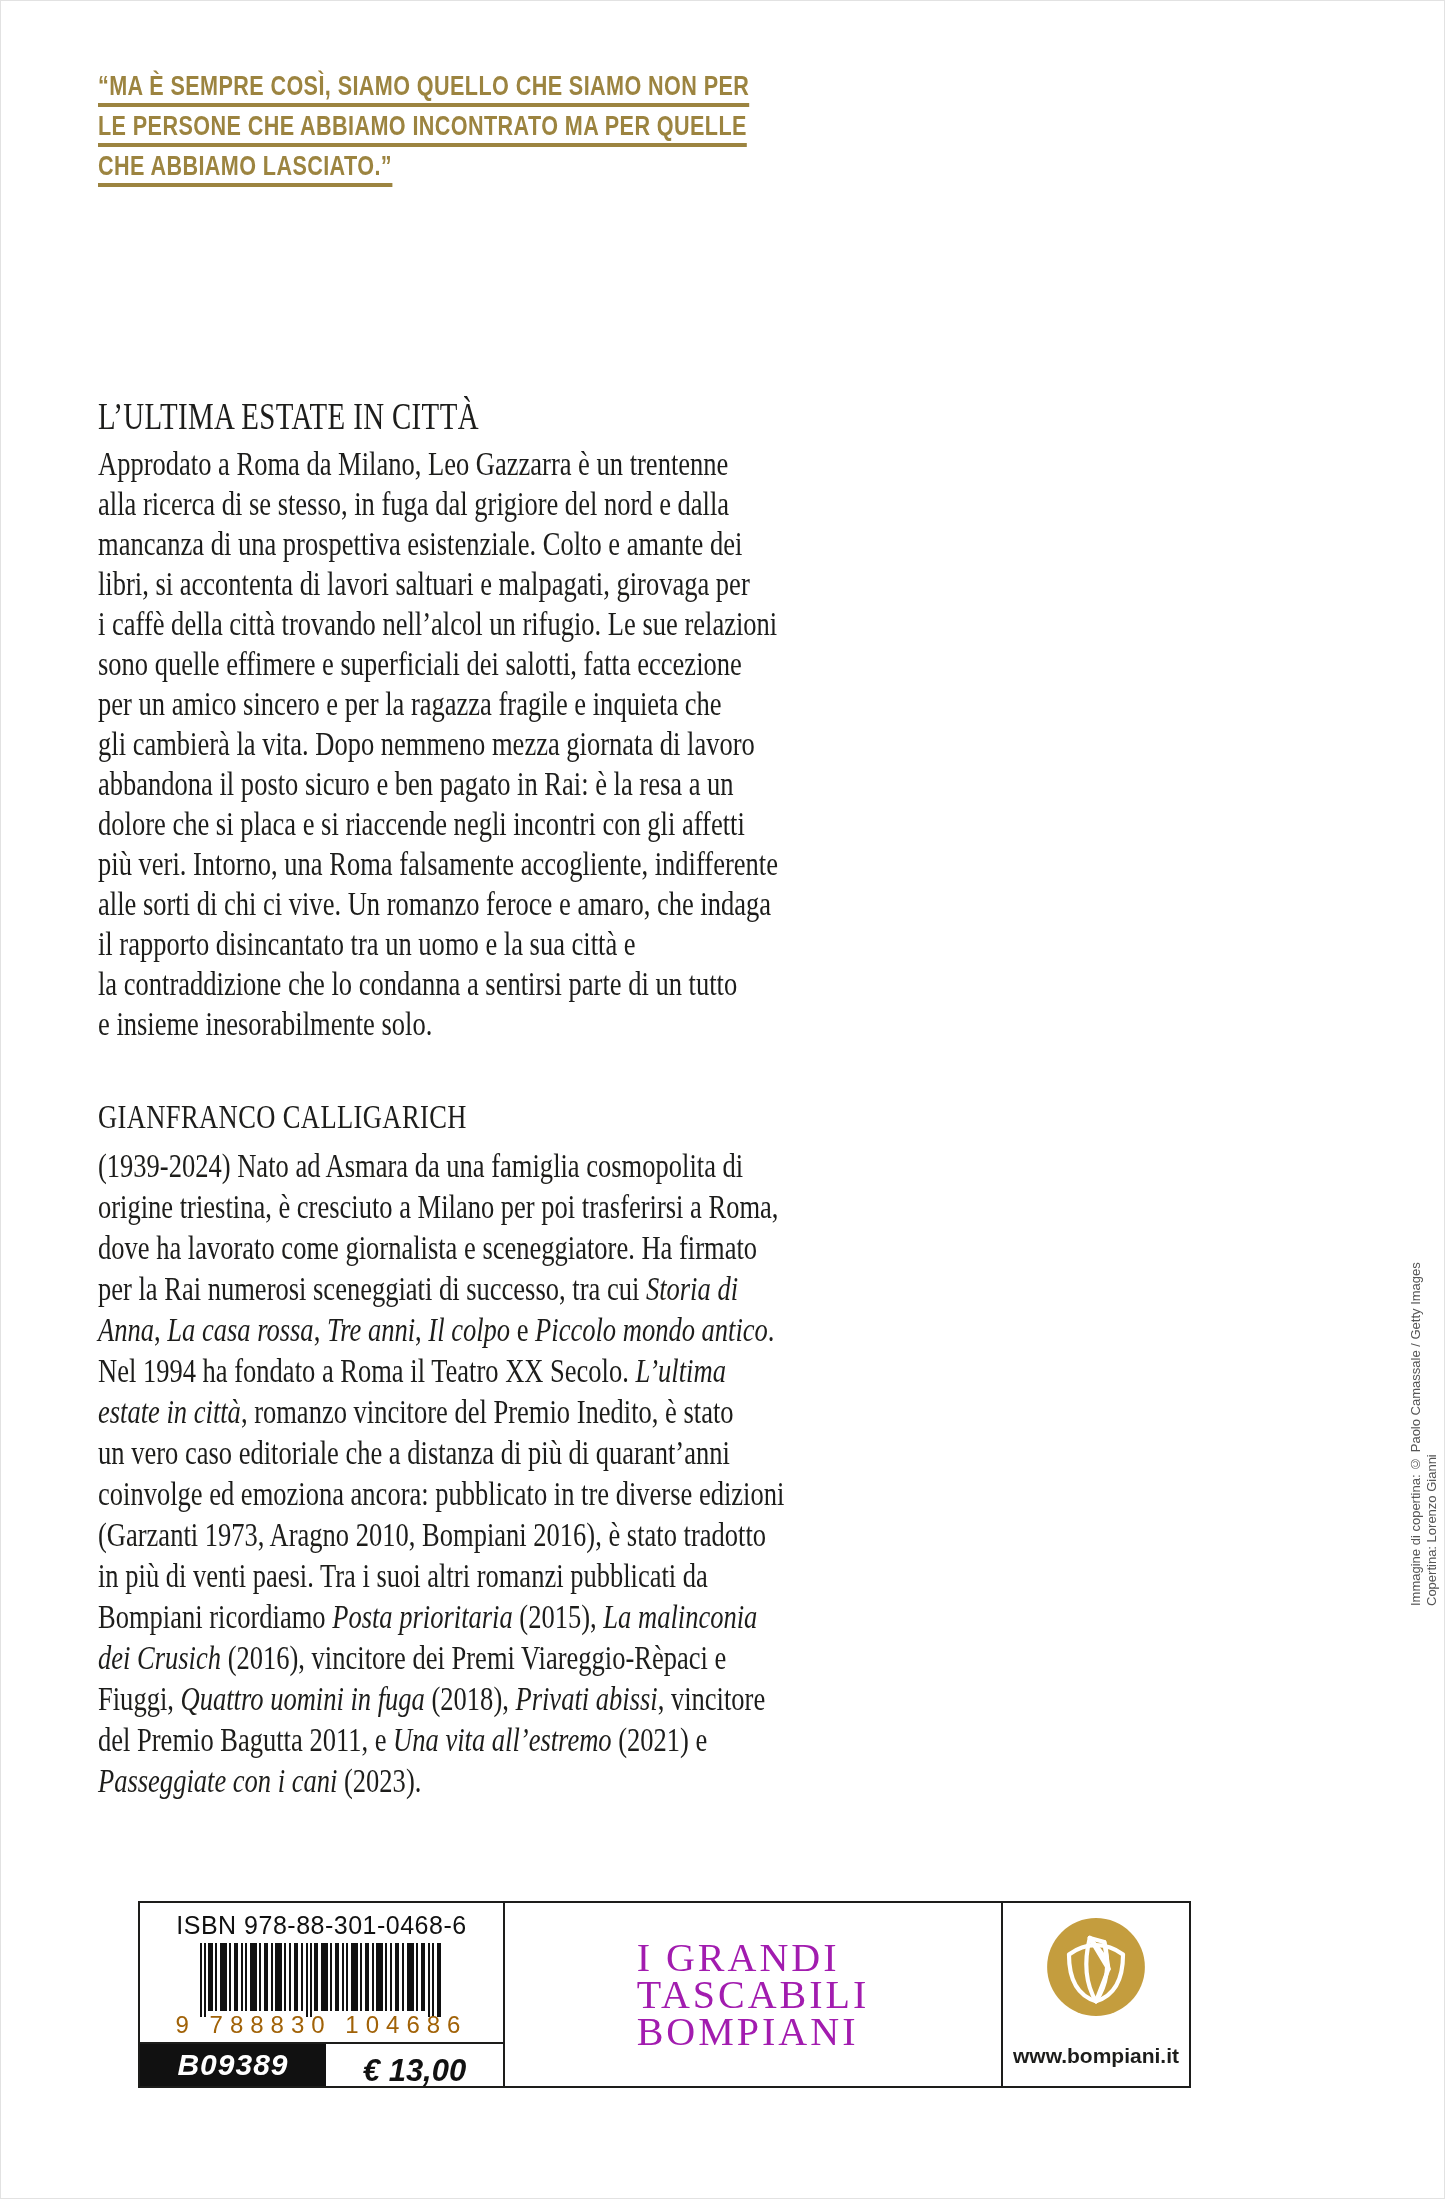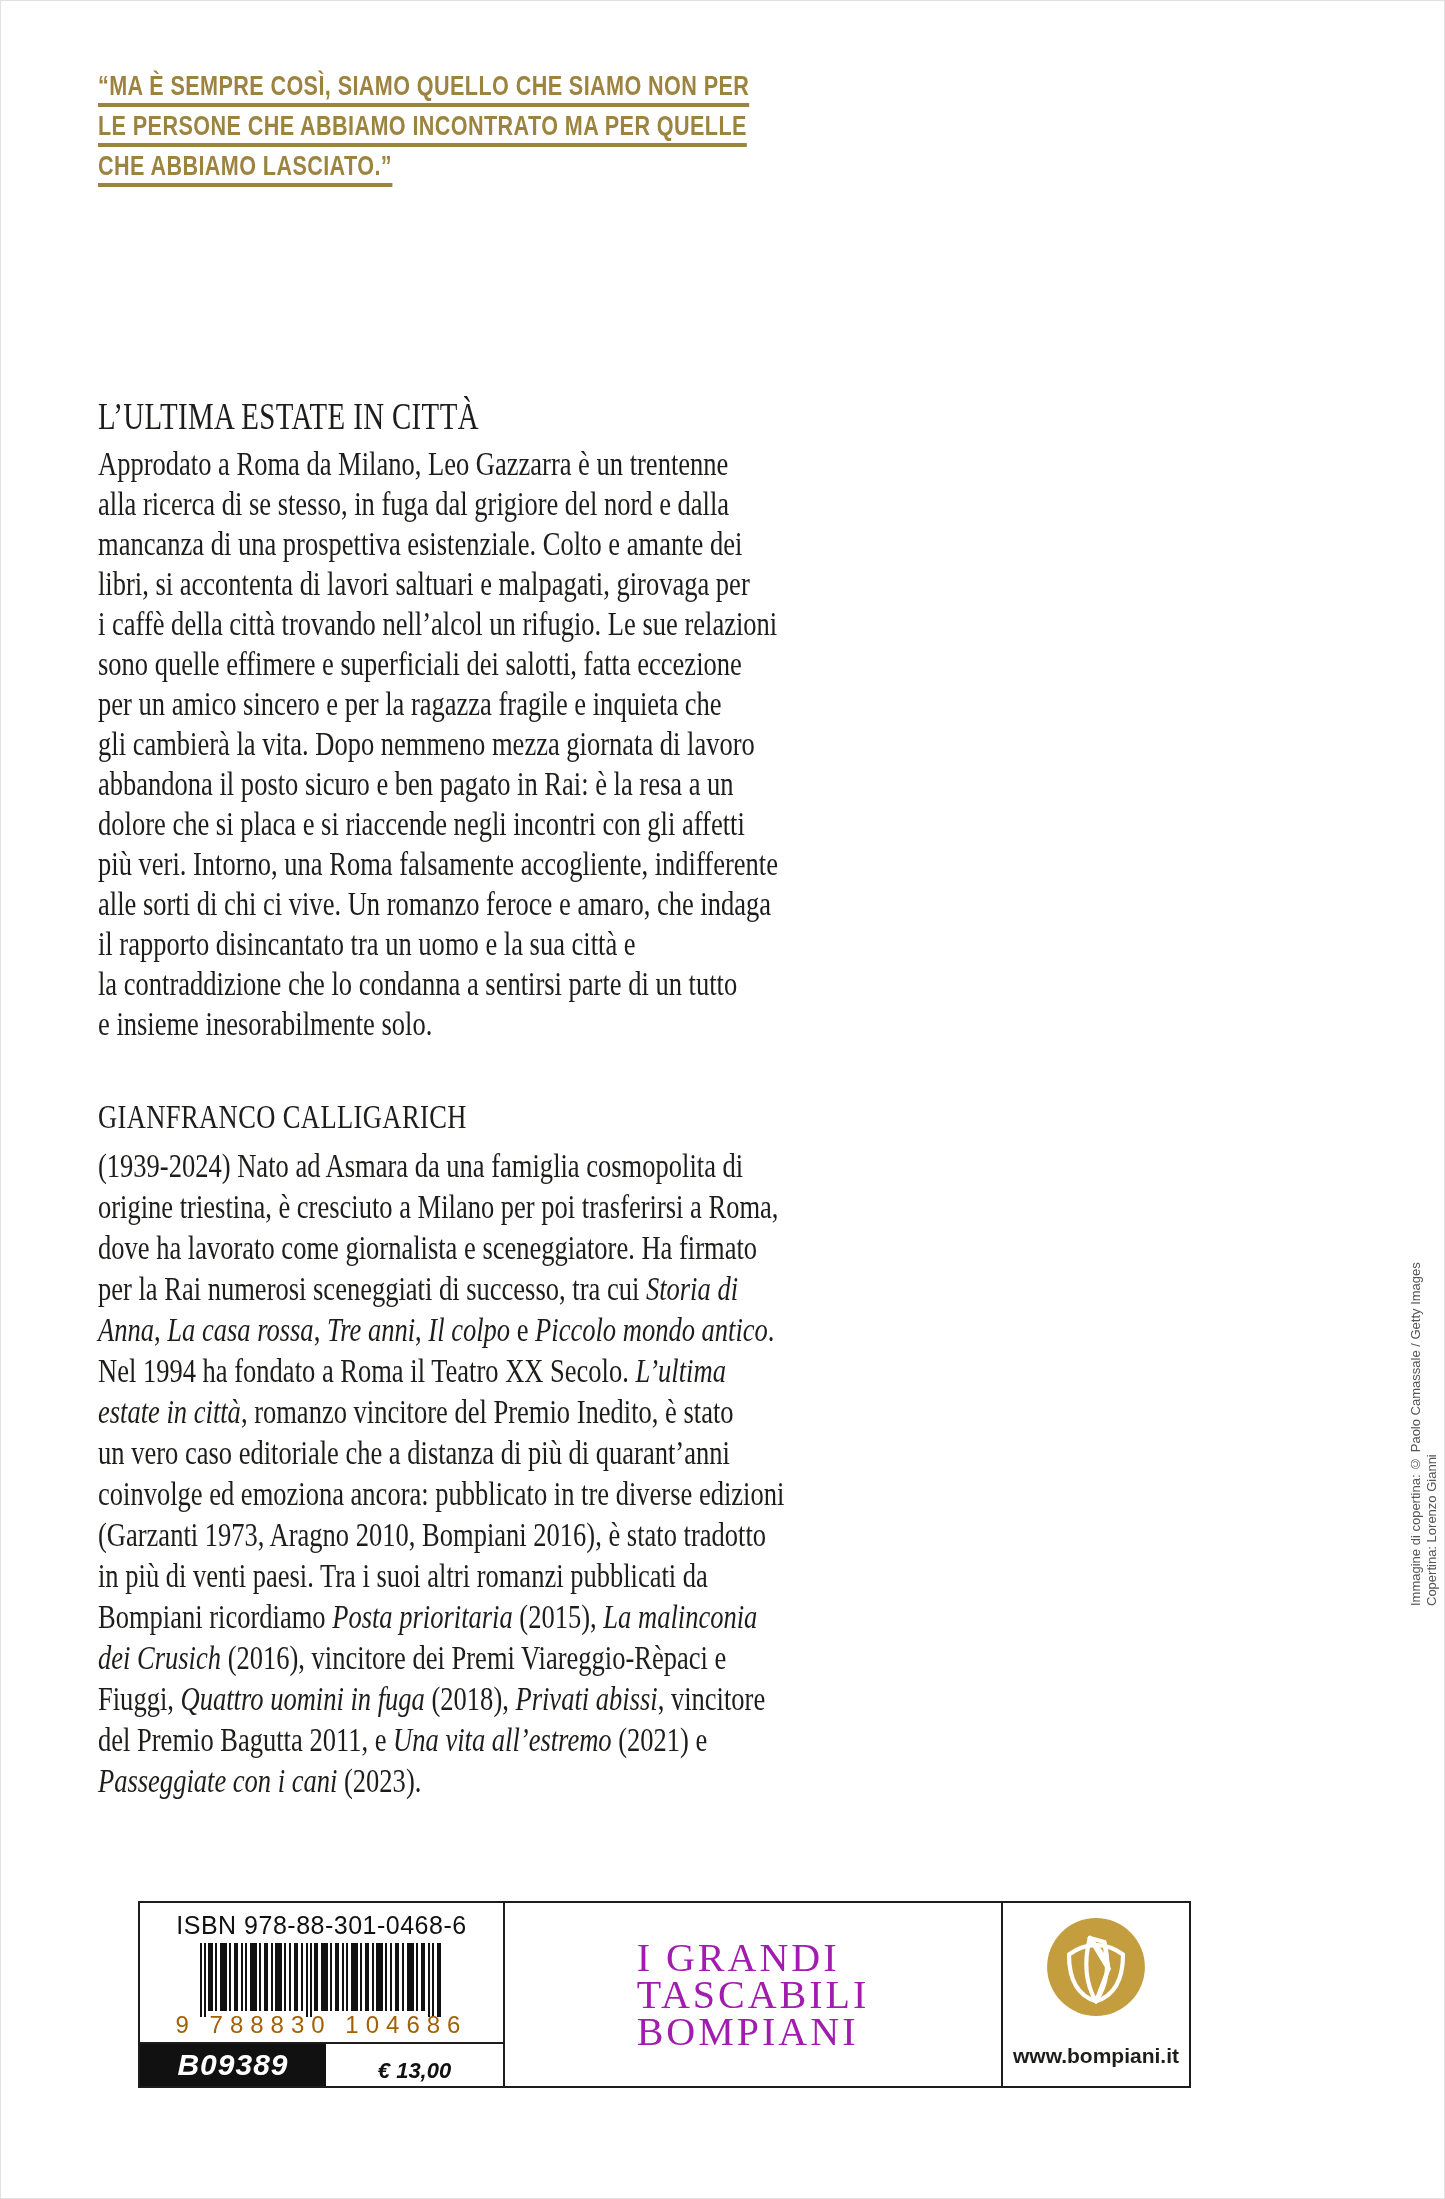--- a/index.html
+++ b/index.html
@@ -67,21 +67,21 @@
   .isbn-label{font-size:25px;letter-spacing:0.5px;color:#111;}
   .bars{margin-top:3px;}
   .barcode-digits{font-size:24px;letter-spacing:7px;margin-top:-6px;color:#a16207;}
   .code-price-row{height:42px;display:flex;border-top:2px solid #1d1d1b;font-style:italic;}
   .code-box{
     width:186px;background:#111;color:#fff;display:flex;align-items:center;justify-content:center;
     font-weight:bold;font-size:30px;letter-spacing:1px;
   }
   .price-box{
     flex:1;display:flex;align-items:center;justify-content:center;
-    font-weight:bold;font-size:22px;color:#111;margin-top:12px;
+    font-weight:bold;font-size:31px;color:#111;margin-top:12px;
   }
   .series-cell{
     flex:1;display:flex;align-items:center;justify-content:center;
     font-family:"Liberation Serif","DejaVu Serif",serif;
   }
   .series-cell .line{
     font-size:40px;line-height:37px;letter-spacing:3px;text-align:left;color:#a21caf;
   }
   .logo-cell{
     width:188px;border-left:2px solid #1d1d1b;

